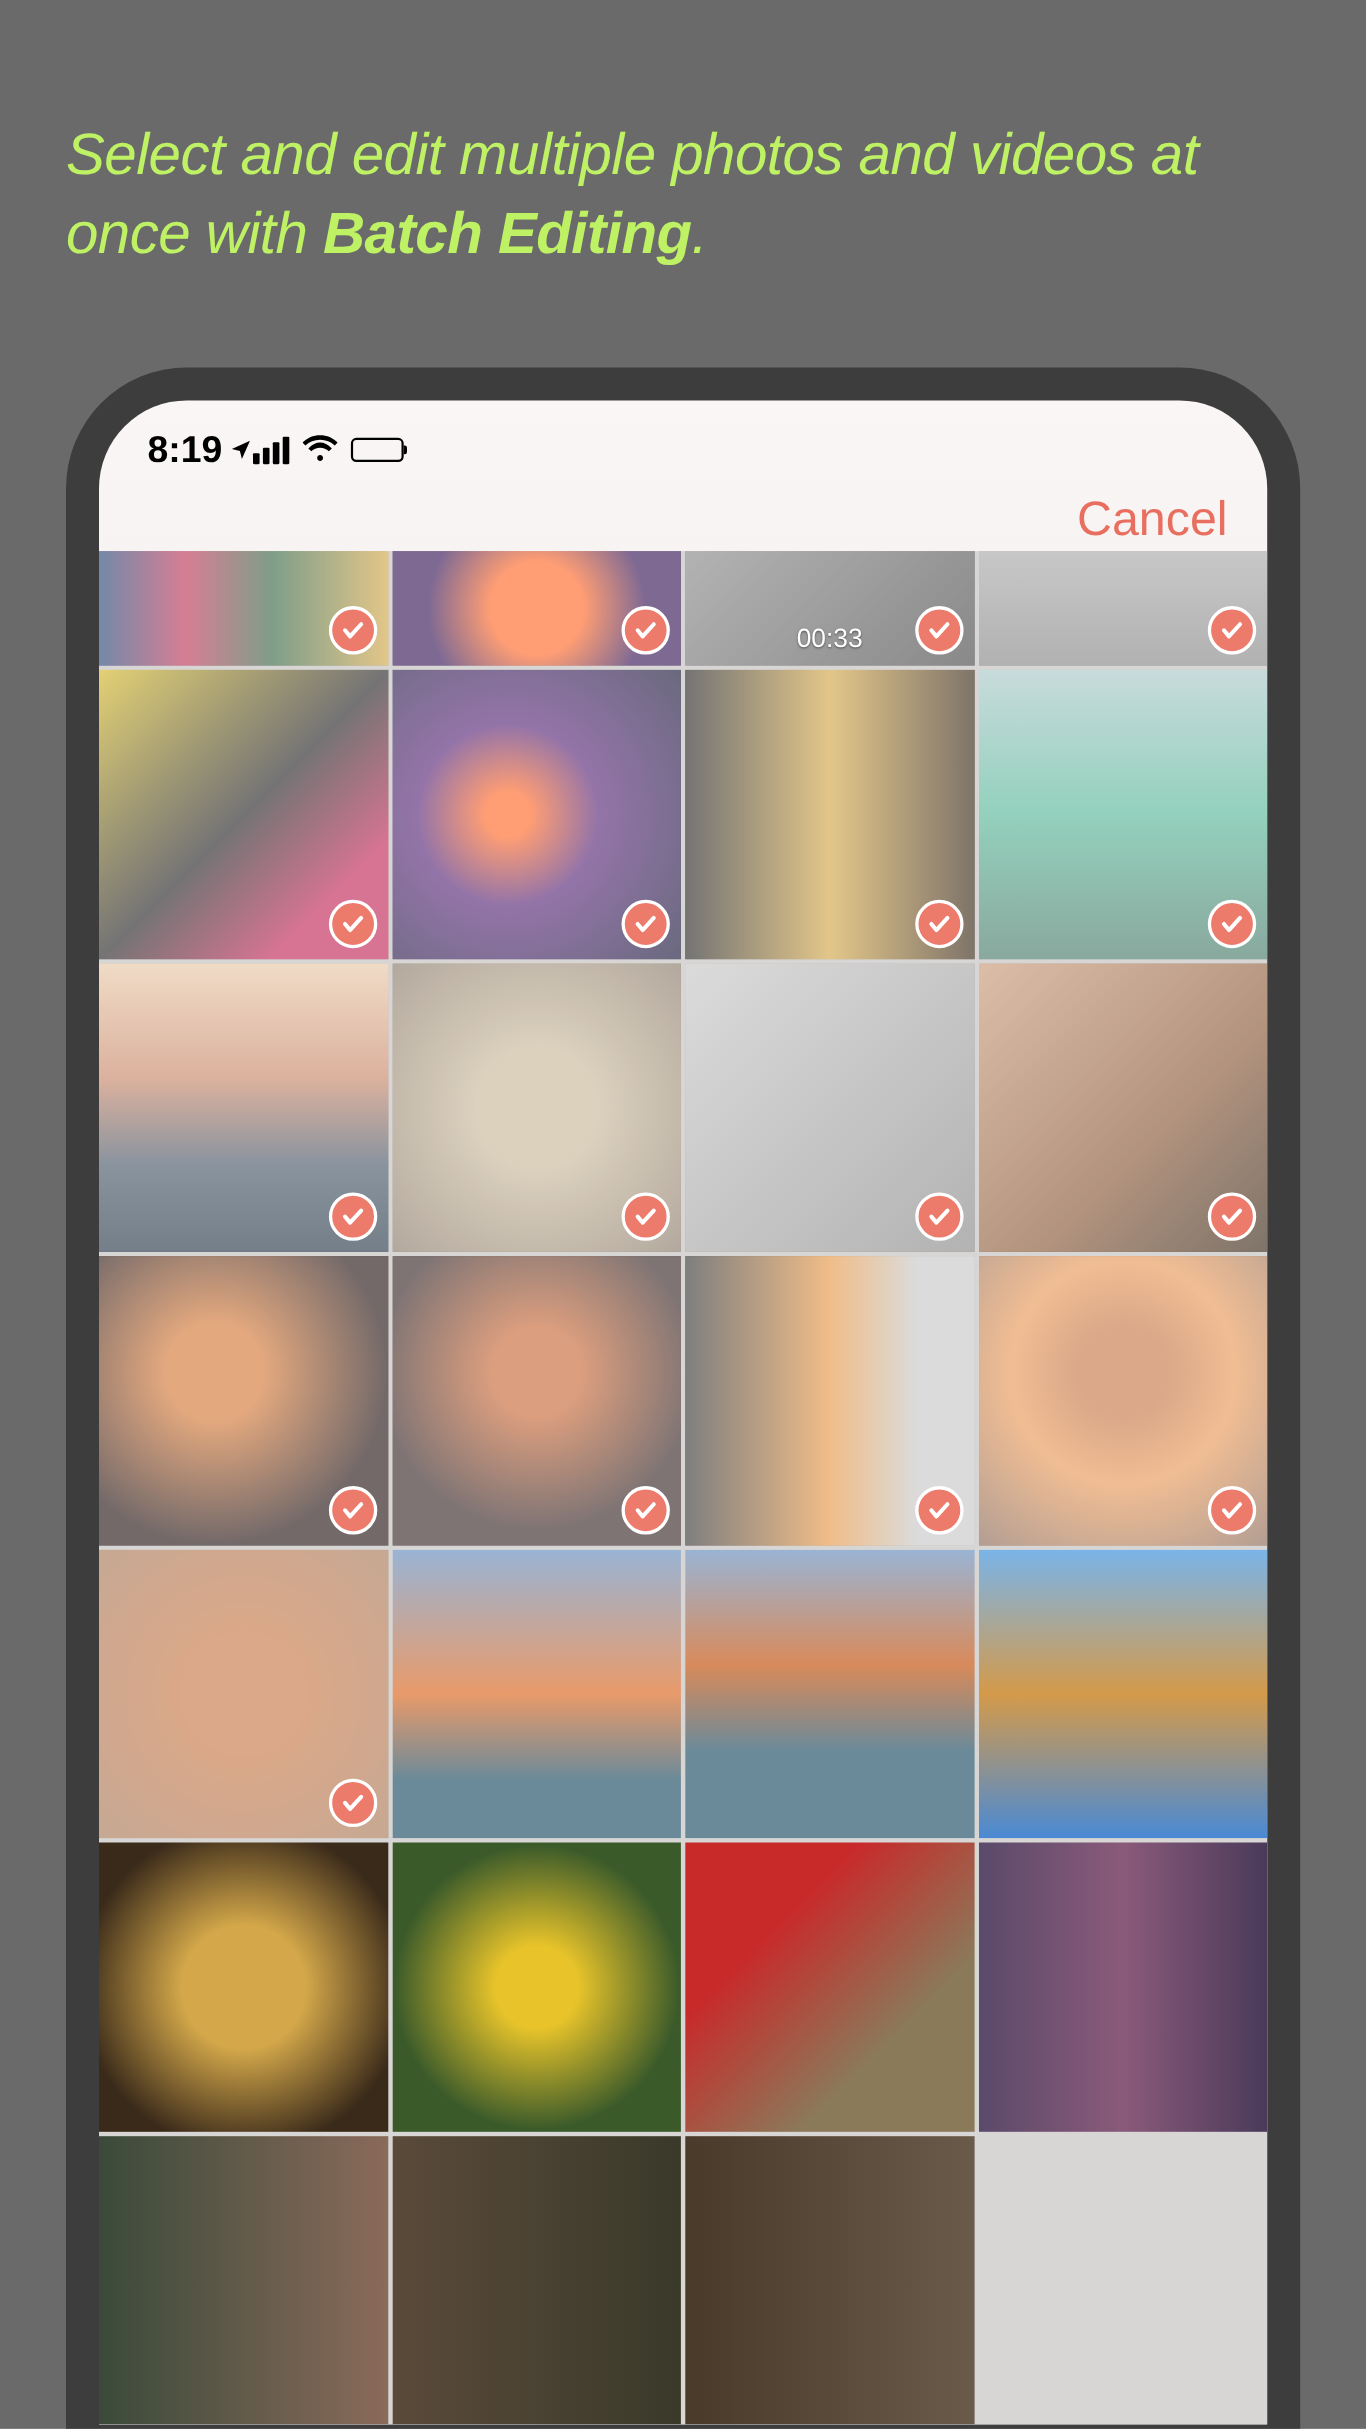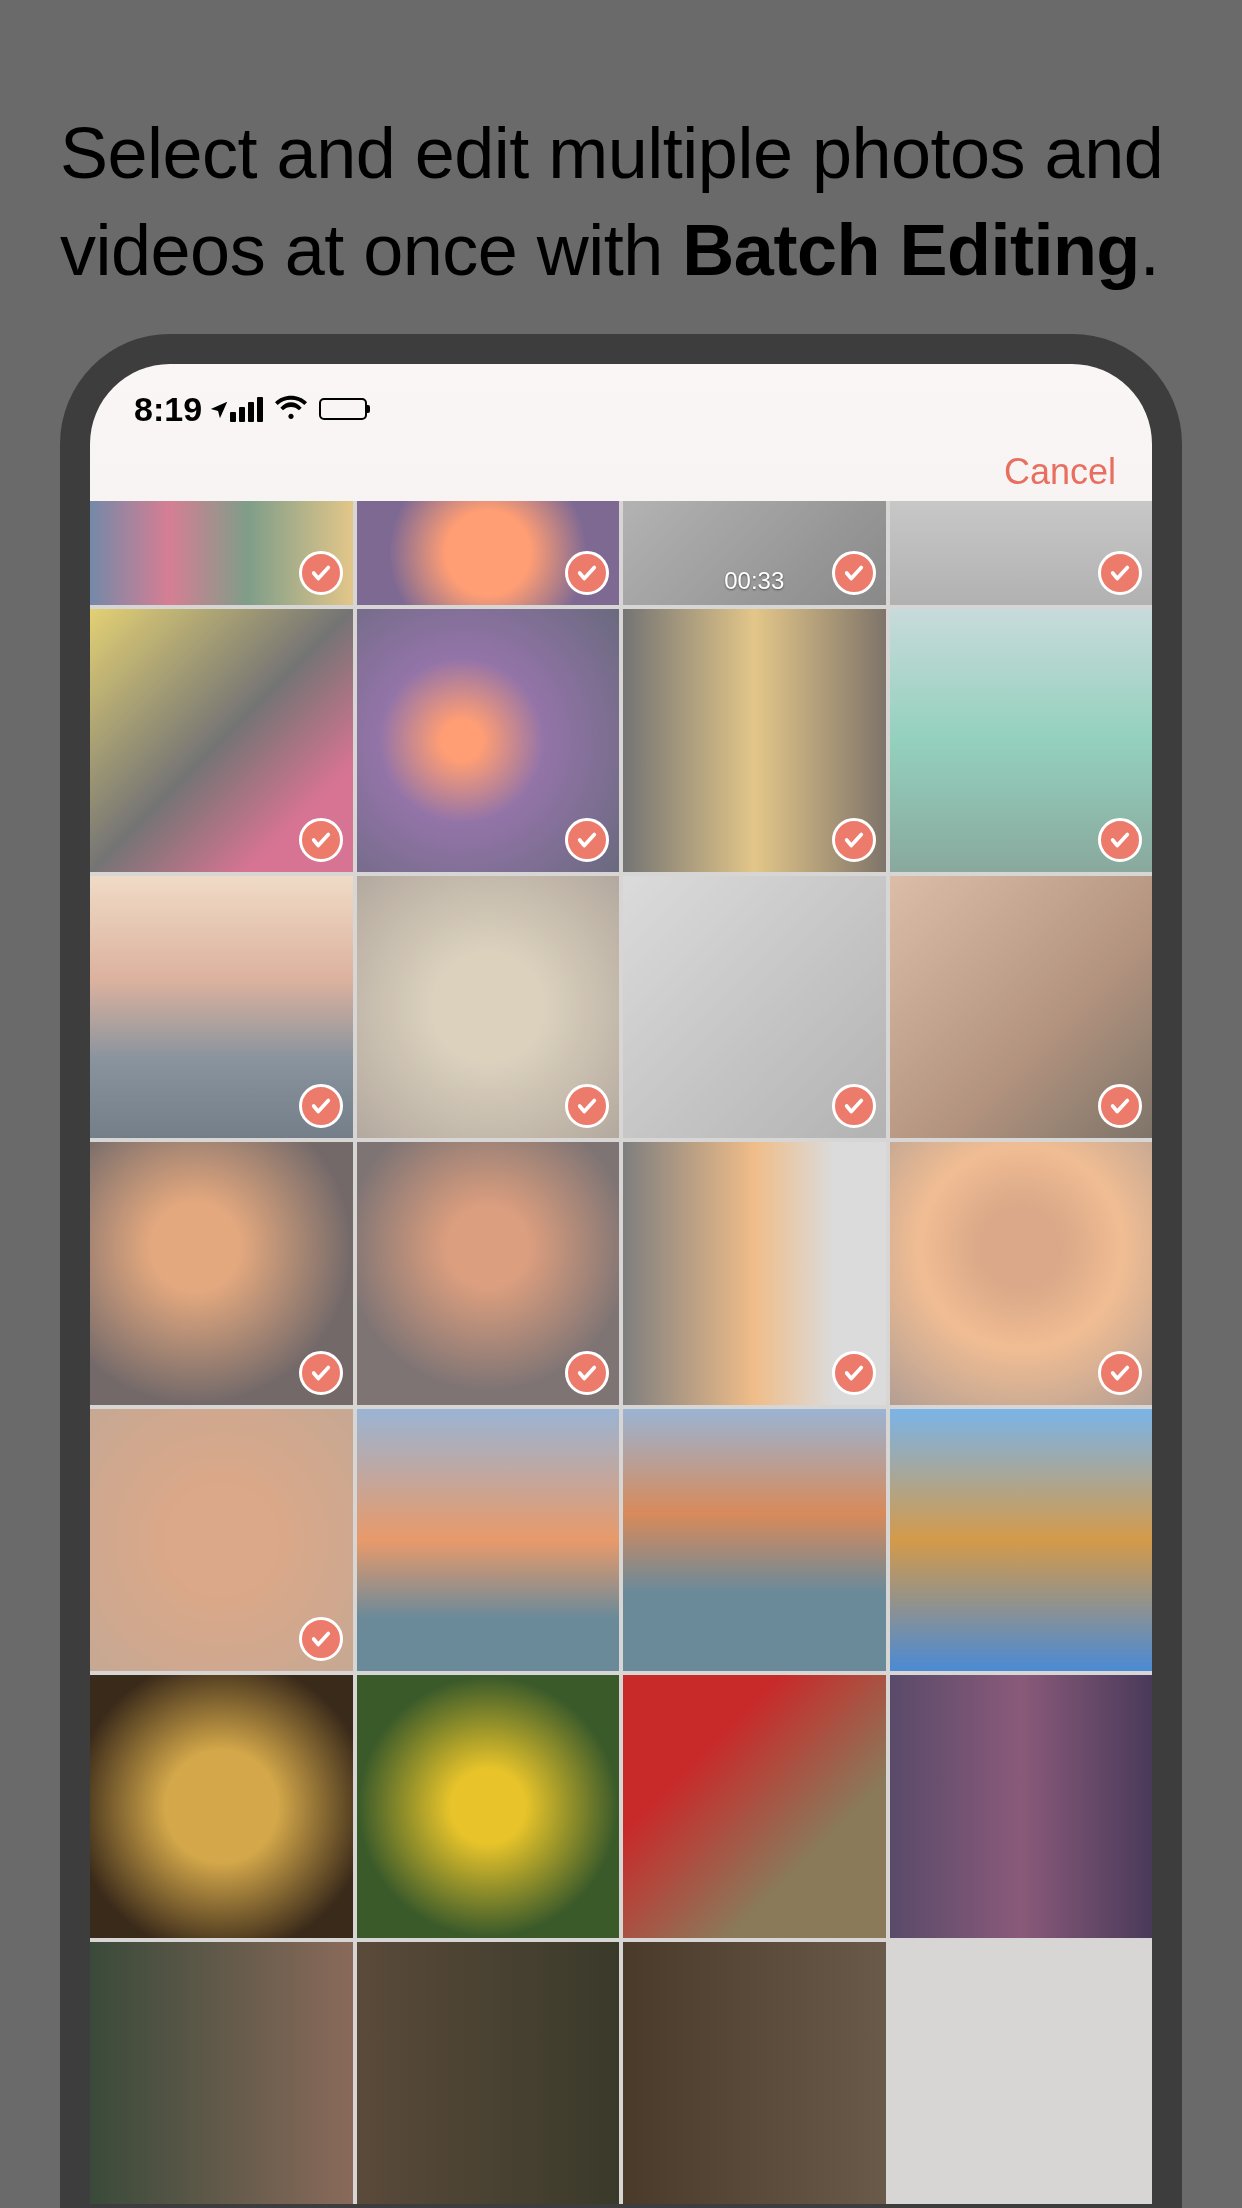--- a/index.html
+++ b/index.html
@@ -9,25 +9,26 @@
       background: #6a6a6a;
       font-family: -apple-system, BlinkMacSystemFont, 'Segoe UI', sans-serif;
       overflow: hidden;
       position: relative;
     }
     .promo-text {
       position: absolute;
       top: 105px;
       left: 60px;
       right: 60px;
-      color: #000000;
-      font-size: 72px;
+      color: #bef264;
+      font-size: 53px;
       line-height: 1.35;
       font-weight: 400;
       letter-spacing: -0.5px;
+      font-style: italic;
     }
     .promo-text strong { font-weight: 700; }
     .phone-frame {
       position: absolute;
       top: 334px;
       left: 60px;
       width: 1122px;
       height: 1900px;
       background: #3d3d3d;
       border-radius: 110px 110px 0 0;
@@ -79,21 +80,21 @@
       margin-top: 10px;
     }
     .nav-title {
       font-size: 36px;
       font-weight: 600;
       color: #1c1c1e;
     }
     .nav-cancel {
       position: absolute;
       right: 36px;
-      font-size: 36px;
+      font-size: 44px;
       font-weight: 400;
       color: #e86f5f;
       margin-left: 44px;
     }
 
     .photo-grid {
       display: grid;
       grid-template-columns: repeat(4, 1fr);
       gap: 4px;
       background: #d8d6d5;

